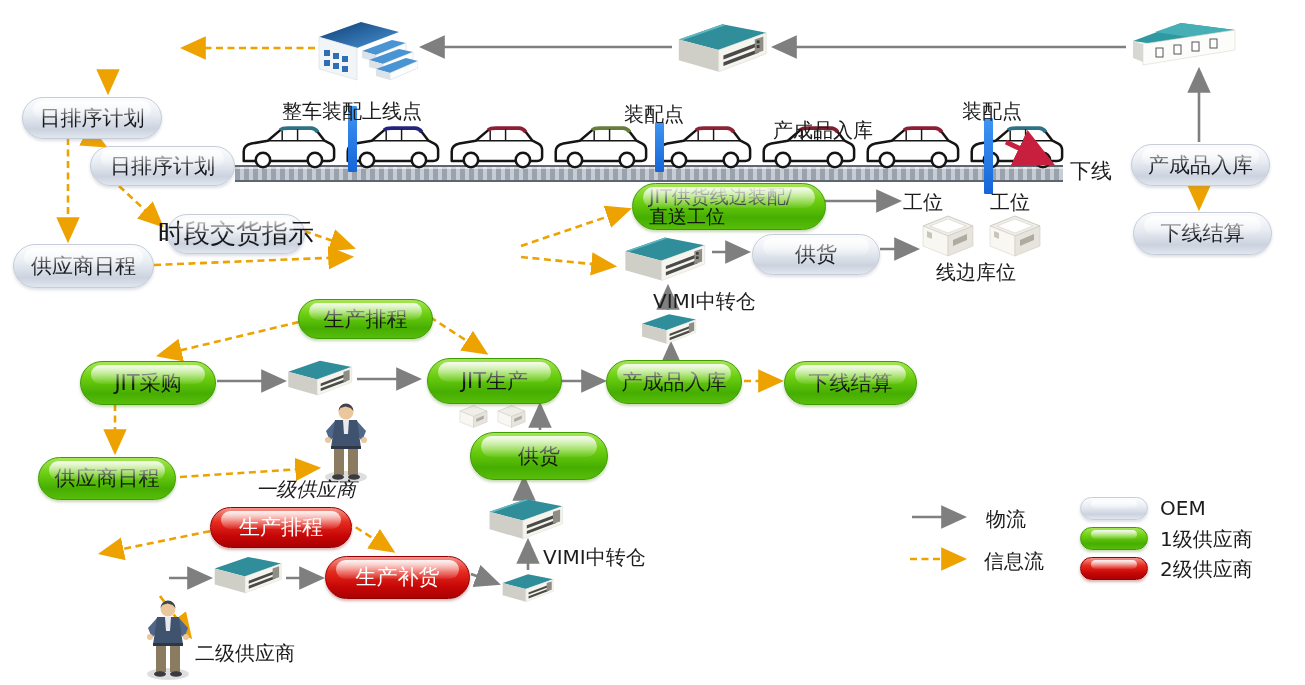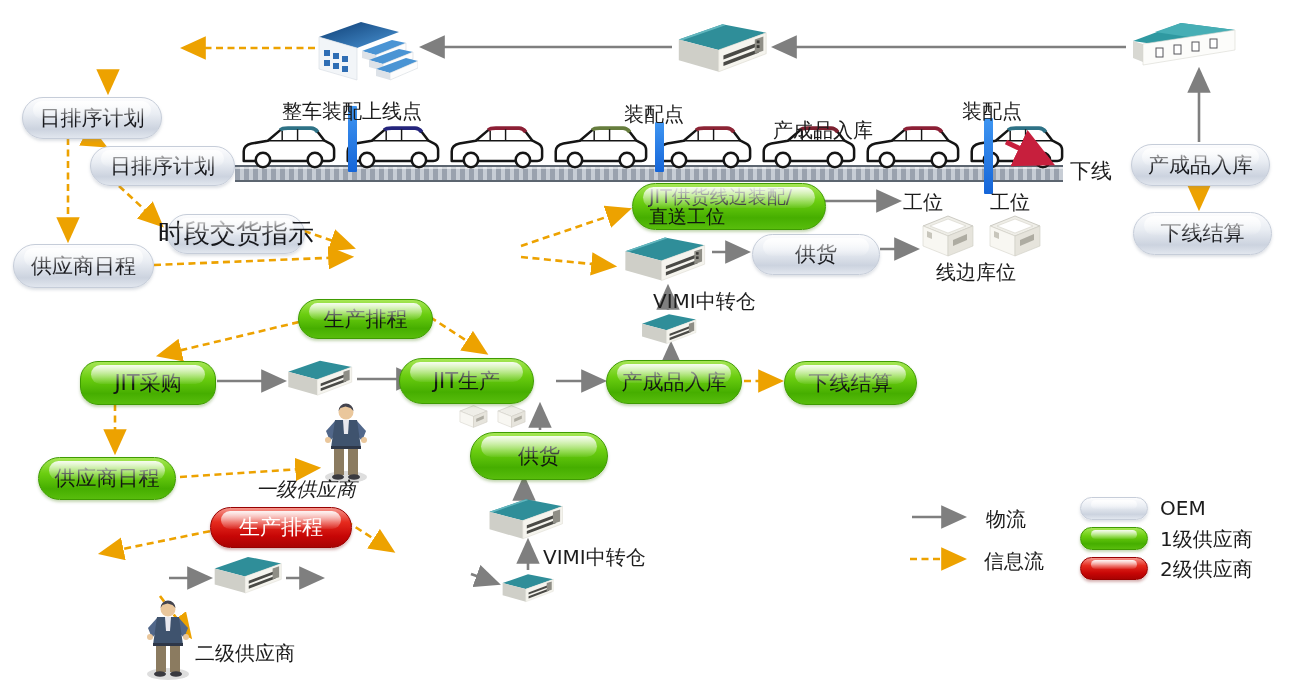--- a/index.html
+++ b/index.html
@@ -351,28 +351,29 @@
   <div class="pill gray" style="left:752px;top:234px;width:126px;height:39px;">供货</div>
   <div class="pill gray" style="left:1131px;top:144px;width:137px;height:40px;">产成品入库</div>
   <div class="pill gray" style="left:1133px;top:212px;width:137px;height:41px;">下线结算</div>
 
 
   <div class="pill green twoline" style="left:632px;top:183px;width:176px;height:45px;">
     <span>JIT供货线边装配/</span>
     <span>直送工位</span>
   </div>
   <div class="pill green" style="left:298px;top:299px;width:133px;height:38px;">生产排程</div>
-  <div class="pill green" style="left:80px;top:361px;width:134px;height:42px;border-radius:18px;">JIT采购</div>
-  <div class="pill green" style="left:399px;top:358px;width:133px;height:44px;">JIT生产</div>
+  <div class="pill green" style="left:80px;top:361px;width:134px;height:42px;">JIT采购</div>
+  <div class="pill green" style="left:427px;top:358px;width:133px;height:44px;">JIT生产</div>
   <div class="pill green" style="left:606px;top:360px;width:134px;height:42px;">产成品入库</div>
   <div class="pill green" style="left:784px;top:361px;width:131px;height:42px;">下线结算</div>
   <div class="pill green" style="left:38px;top:457px;width:136px;height:41px;">供应商日程</div>
   <div class="pill green" style="left:470px;top:432px;width:136px;height:46px;">供货</div>
 
   <div class="pill red" style="left:210px;top:507px;width:140px;height:39px;">生产排程</div>
+  <div class="pill red" style="left:325px;top:556px;width:143px;height:41px;">生产补货</div>
 
   <div class="lbl" style="left:282px;top:98px;">整车装配上线点</div>
   <div class="lbl" style="left:624px;top:101px;">装配点</div>
   <div class="lbl" style="left:773px;top:117px;">产成品入库</div>
   <div class="lbl" style="left:962px;top:98px;">装配点</div>
   <div class="lbl" style="left:1070px;top:157px;font-size:21px;">下线</div>
   <div class="lbl" style="left:903px;top:189px;">工位</div>
   <div class="lbl" style="left:990px;top:189px;">工位</div>
   <div class="lbl" style="left:936px;top:259px;">线边库位</div>
   <div class="lbl" style="left:653px;top:288px;">VIMI中转仓</div>

